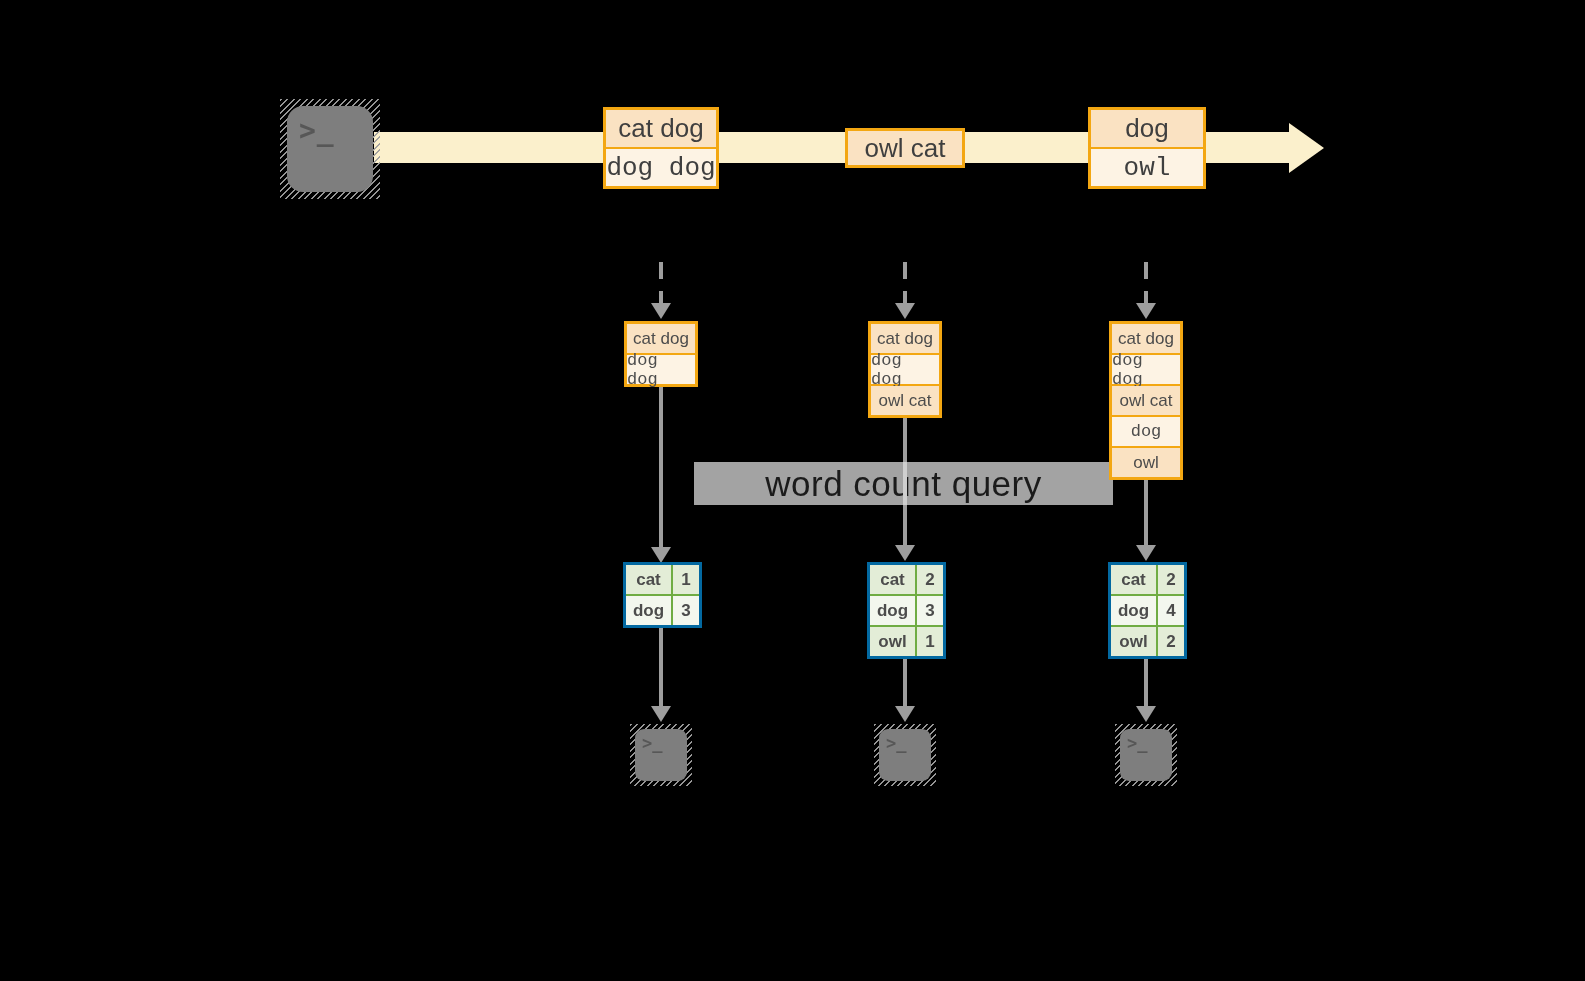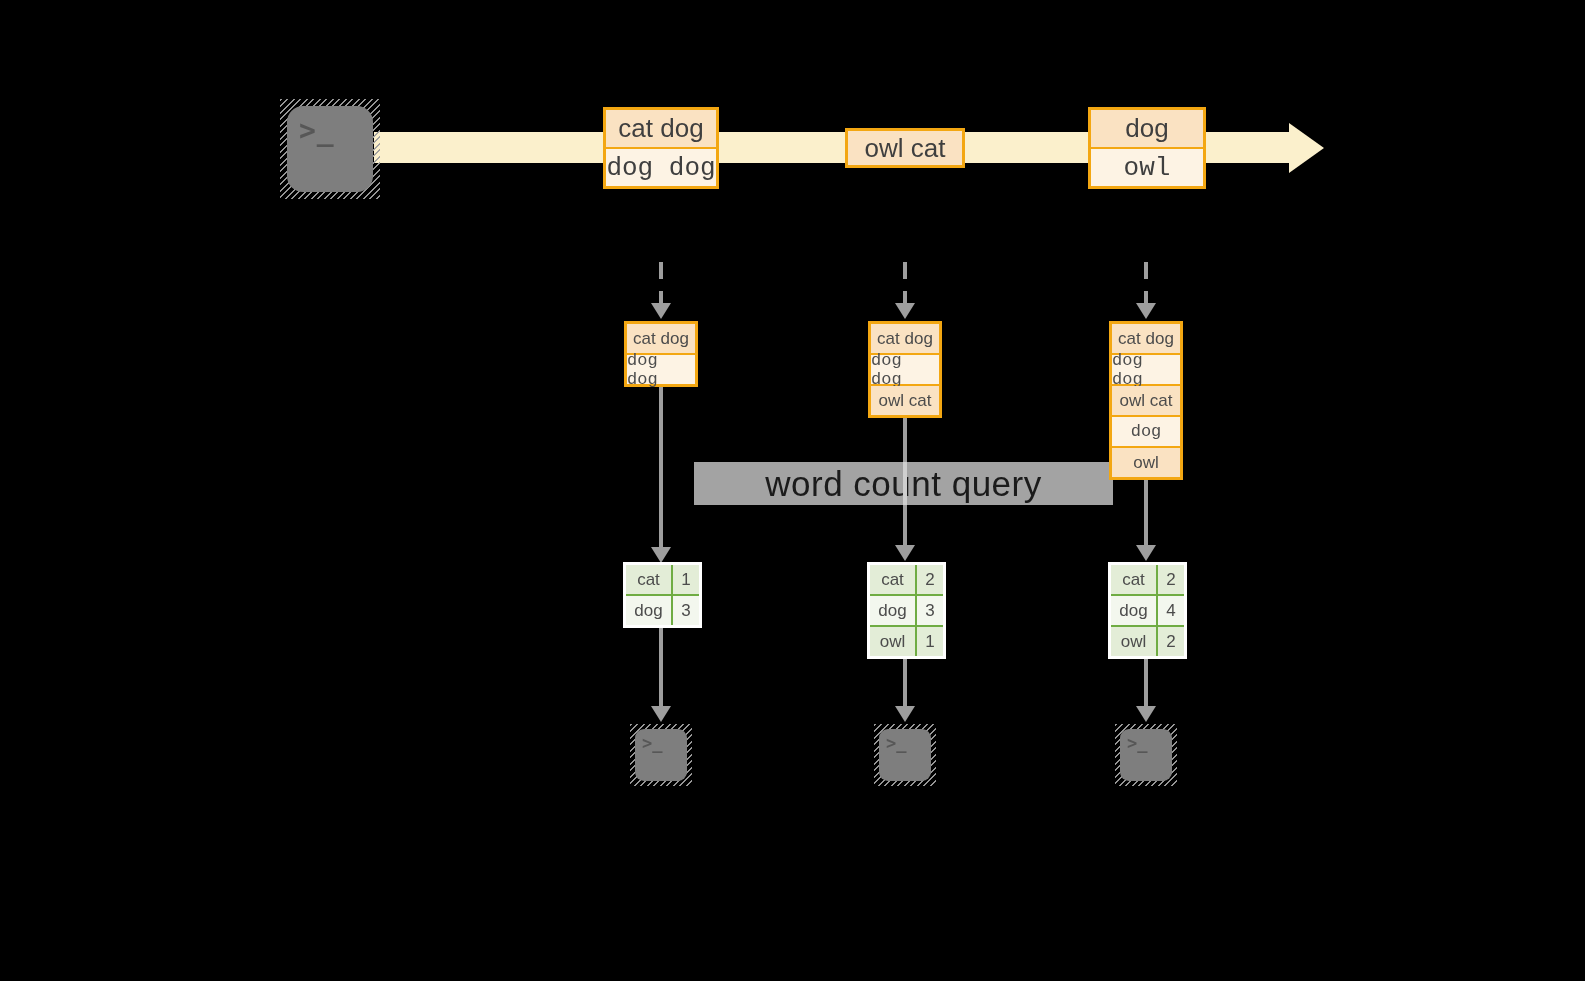--- a/index.html
+++ b/index.html
@@ -36,22 +36,22 @@
   .ahead{position:absolute;width:0;height:0;z-index:1;
          border-left:10px solid transparent;border-right:10px solid transparent;
          border-top:16px solid #9E9E9E;}
   .vline{position:absolute;width:4px;background:#9E9E9E;z-index:1;}
   .vline.light{background:#CFCFCF;z-index:5;}
   
   .query{position:absolute;left:694px;top:462px;width:419px;height:43px;background:#a3a3a3;
          z-index:4;display:flex;align-items:center;justify-content:center;}
   .query span{font-size:35px;color:#1B1B1B;letter-spacing:.5px;}
   
-  .gtable{position:absolute;box-sizing:border-box;border:3px solid #ffffff;background:#6FAC43;
-          display:grid;grid-template-columns:45px 26px;gap:2px;top:562px;z-index:3;}
+  .gtable{position:absolute;box-sizing:border-box;border:3px solid #0369a1;background:#6FAC43;
+          display:grid;grid-template-columns:45px 26px;gap:2px;top:562px;z-index:3;font-weight:bold;}
   .gcell{display:flex;align-items:center;justify-content:center;height:29px;font-size:17px;color:#4C4C4C;}
   .g-odd{background:#E3EDD7;}
   .g-even{background:#F3F7EE;}
   .z6{z-index:6;}
 </style>
 </head>
 <body>
 
 <div class="canvas">
 

